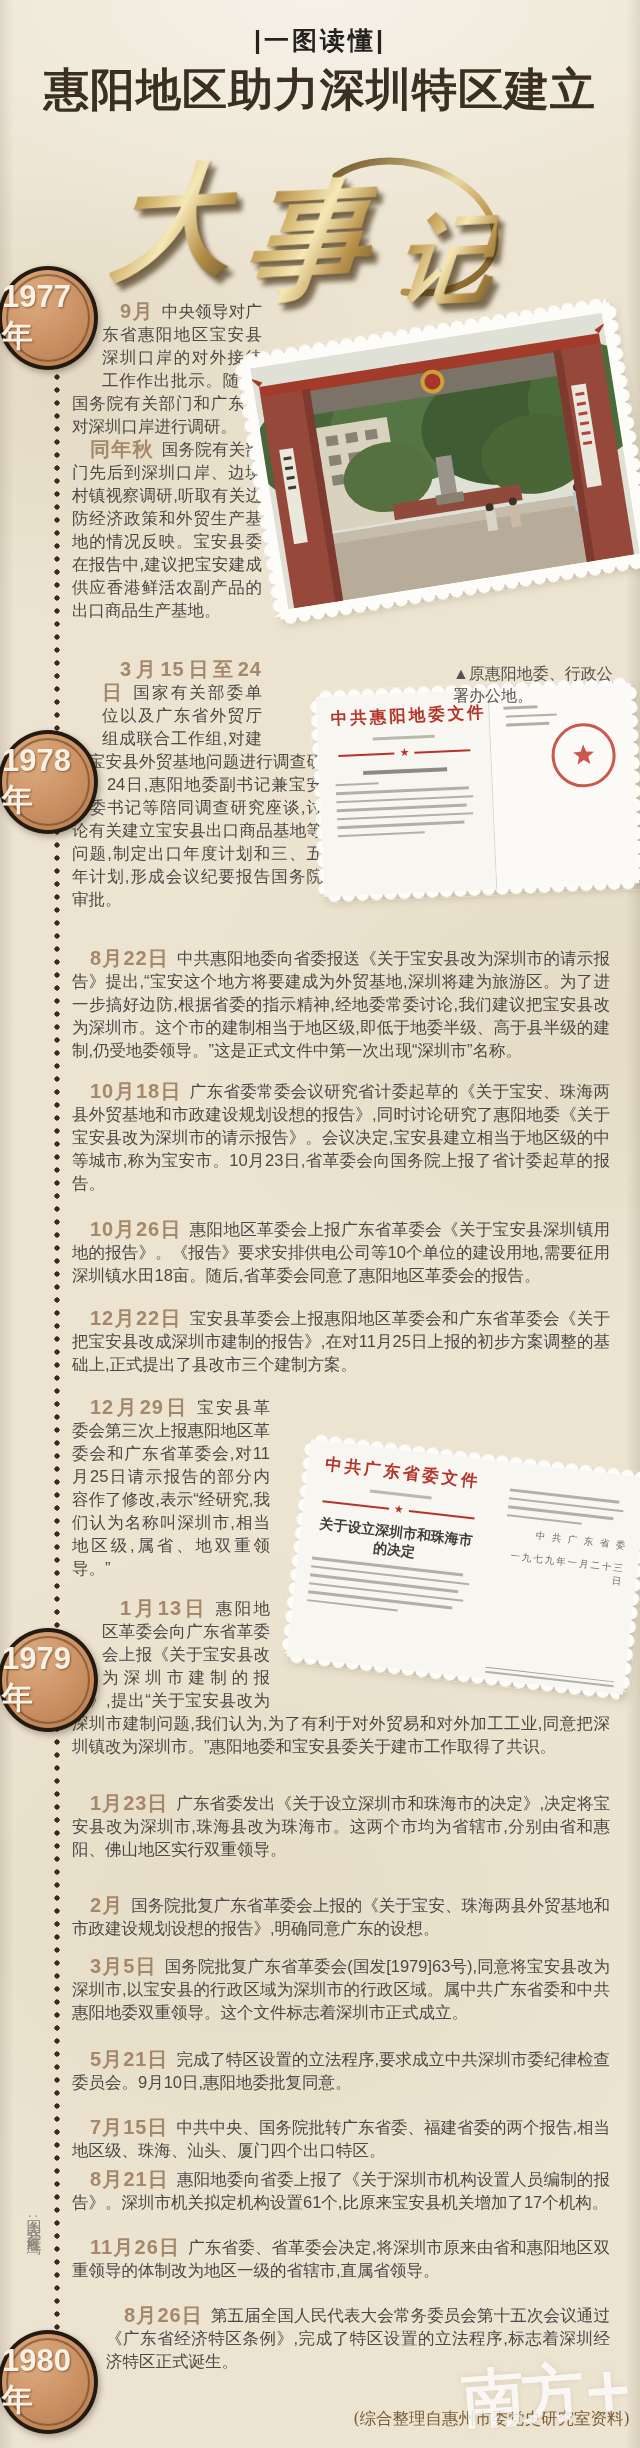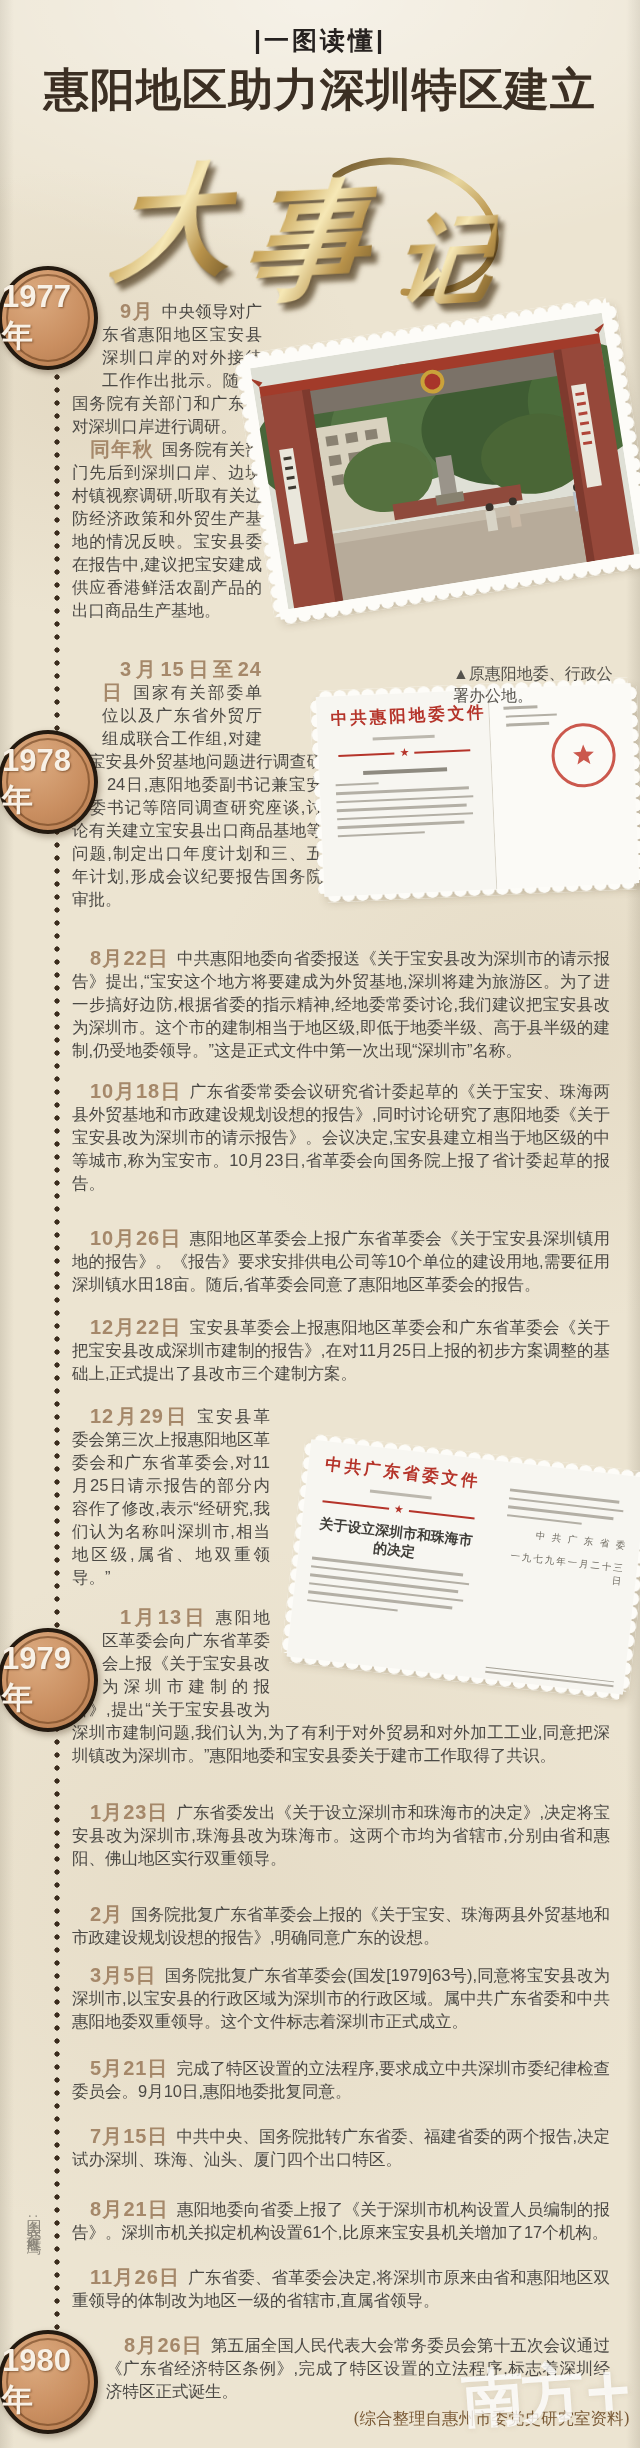--- a/index.html
+++ b/index.html
@@ -280,21 +280,21 @@
     </p>
 
     <p class="entry" style="margin-top:36px">
       <b class="d">8月22日</b><span>中共惠阳地委向省委报送《关于宝安县改为深圳市的请示报告》提出,“宝安这个地方将要建成为外贸基地,深圳将建为旅游区。为了进一步搞好边防,根据省委的指示精神,经地委常委讨论,我们建议把宝安县改为深圳市。这个市的建制相当于地区级,即低于地委半级、高于县半级的建制,仍受地委领导。”这是正式文件中第一次出现“深圳市”名称。</span>
     </p>
 
     <p class="entry" style="margin-top:18px">
       <b class="d">10月18日</b><span>广东省委常委会议研究省计委起草的《关于宝安、珠海两县外贸基地和市政建设规划设想的报告》,同时讨论研究了惠阳地委《关于宝安县改为深圳市的请示报告》。会议决定,宝安县建立相当于地区级的中等城市,称为宝安市。10月23日,省革委会向国务院上报了省计委起草的报告。</span>
     </p>
 
-    <p class="entry" style="margin-top:32px">
+    <p class="entry" style="margin-top:23px">
       <b class="d">10月26日</b><span>惠阳地区革委会上报广东省革委会《关于宝安县深圳镇用地的报告》。《报告》要求安排供电公司等10个单位的建设用地,需要征用深圳镇水田18亩。随后,省革委会同意了惠阳地区革委会的报告。</span>
     </p>
 
 
     <p class="entry" style="margin-top:20px">
       <b class="d">12月22日</b><span>宝安县革委会上报惠阳地区革委会和广东省革委会《关于把宝安县改成深圳市建制的报告》,在对11月25日上报的初步方案调整的基础上,正式提出了县改市三个建制方案。</span>
     </p>
 
     <p class="entry" style="margin-top:20px">
       <i class="fr" style="width:340px;height:300px"></i>
@@ -316,24 +316,24 @@
 
     <p class="entry" style="margin-top:15px">
       <b class="d">3月5日</b><span>国务院批复广东省革委会(国发[1979]63号),同意将宝安县改为深圳市,以宝安县的行政区域为深圳市的行政区域。属中共广东省委和中共惠阳地委双重领导。这个文件标志着深圳市正式成立。</span>
     </p>
 
     <p class="entry" style="margin-top:24px">
       <b class="d">5月21日</b><span>完成了特区设置的立法程序,要求成立中共深圳市委纪律检查委员会。9月10日,惠阳地委批复同意。</span>
     </p>
 
     <p class="entry" style="margin-top:22px">
-      <b class="d">7月15日</b><span>中共中央、国务院批转广东省委、福建省委的两个报告,决定试办深圳、珠海、汕头、厦门四个出口特区。</span>
-    </p>
-
-    <p class="entry" style="margin-top:27px">
+      <b class="d">7月15日</b><span>中共中央、国务院批转广东省委、福建省委的两个报告,相当地区级、珠海、汕头、厦门四个出口特区。</span>
+    </p>
+
+    <p class="entry" style="margin-top:6px">
       <b class="d">8月21日</b><span>惠阳地委向省委上报了《关于深圳市机构设置人员编制的报告》。深圳市机关拟定机构设置61个,比原来宝安县机关增加了17个机构。</span>
     </p>
 
     <p class="entry" style="margin-top:22px">
       <b class="d">11月26日</b><span>广东省委、省革委会决定,将深圳市原来由省和惠阳地区双重领导的体制改为地区一级的省辖市,直属省领导。</span>
     </p>
 
     <p class="entry" style="margin-top:22px">
       <i class="fl" style="width:34px;height:76px"></i>
       <b class="d">8月26日</b><span>第五届全国人民代表大会常务委员会第十五次会议通过《广东省经济特区条例》,完成了特区设置的立法程序,标志着深圳经济特区正式诞生。</span>

